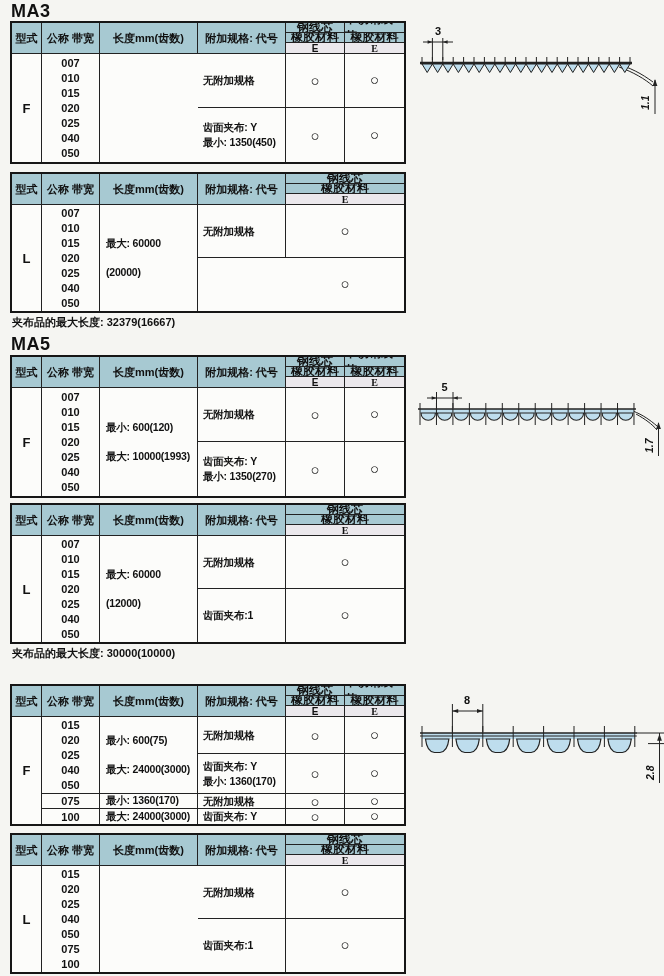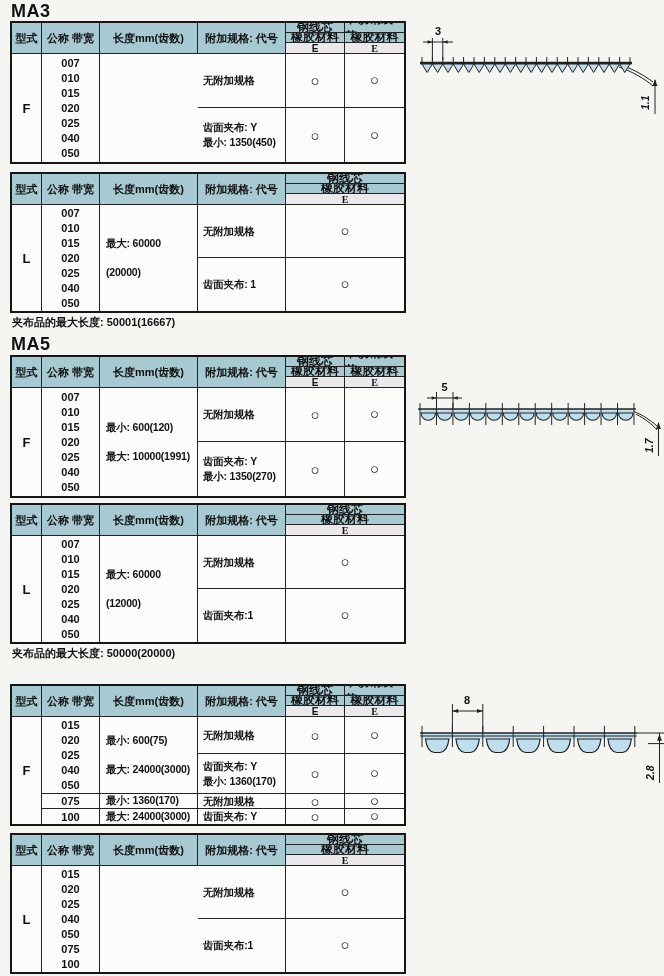--- a/index.html
+++ b/index.html
@@ -139,25 +139,24 @@
 010
 015
 020
 025
 040
 050</div>
   <div class="c len nb" style="grid-area:4/3/6/4">最大: 60000
 (20000)</div>
   <div class="c spec" style="grid-area:4/4/5/5">无附加规格</div>
   <div class="c circ nr" style="grid-area:4/5/5/6">○</div>
-  <div class="c spec nb" style="grid-area:5/4/6/5">齿面夹布: 1</div>
   <div class="c circ nr nb" style="grid-area:5/5/6/6">○</div>
 </div>
 
-<div class="footnote" style="top:315px">夹布品的最大长度: 50001(16667)</div>
+<div class="footnote" style="top:315px">夹布品的最大长度: 32379(16667)</div>
 
 <div class="sec-title" style="top:334px">MA5</div>
 
 <div class="tbl tblF35" style="top:355px">
   <div class="c h" style="grid-area:1/1/4/2">型式</div>
   <div class="c h" style="grid-area:1/2/4/3">公称 带宽</div>
   <div class="c h" style="grid-area:1/3/4/4">长度mm(齿数)</div>
   <div class="c h" style="grid-area:1/4/4/5">附加规格: 代号</div>
   <div class="c h sub" style="grid-area:1/5/2/6">钢线芯</div>
   <div class="c h sub nr" style="grid-area:1/6/2/7">不锈钢线芯</div>
@@ -167,21 +166,21 @@
   <div class="c h e nr" style="grid-area:3/6/4/7">E</div>
   <div class="c typ nb" style="grid-area:4/1/6/2">F</div>
   <div class="c ml nb" style="grid-area:4/2/6/3">007
 010
 015
 020
 025
 040
 050</div>
   <div class="c len nb" style="grid-area:4/3/6/4">最小: 600(120)
-最大: 10000(1991)</div>
+最大: 10000(1993)</div>
   <div class="c spec" style="grid-area:4/4/5/5">无附加规格</div>
   <div class="c circ" style="grid-area:4/5/5/6">○</div>
   <div class="c circ nr" style="grid-area:4/6/5/7">○</div>
   <div class="c spec nb" style="grid-area:5/4/6/5">齿面夹布: Y
 最小: 1350(270)</div>
   <div class="c circ nb" style="grid-area:5/5/6/6">○</div>
   <div class="c circ nr nb" style="grid-area:5/6/6/7">○</div>
 </div>
 
 <div class="diag" style="top:378px">
@@ -246,21 +245,21 @@
 040
 050</div>
   <div class="c len nb" style="grid-area:4/3/6/4">最大: 60000
 (12000)</div>
   <div class="c spec" style="grid-area:4/4/5/5">无附加规格</div>
   <div class="c circ nr" style="grid-area:4/5/5/6">○</div>
   <div class="c spec nb" style="grid-area:5/4/6/5">齿面夹布:1</div>
   <div class="c circ nr nb" style="grid-area:5/5/6/6">○</div>
 </div>
 
-<div class="footnote" style="top:646px">夹布品的最大长度: 50000(20000)</div>
+<div class="footnote" style="top:646px">夹布品的最大长度: 30000(10000)</div>
 
 <div class="sec-title" style="top:699px">MA8</div>
 
 <div class="tbl tblF8" style="top:684px">
   <div class="c h" style="grid-area:1/1/4/2">型式</div>
   <div class="c h" style="grid-area:1/2/4/3">公称 带宽</div>
   <div class="c h" style="grid-area:1/3/4/4">长度mm(齿数)</div>
   <div class="c h" style="grid-area:1/4/4/5">附加规格: 代号</div>
   <div class="c h sub" style="grid-area:1/5/2/6">钢线芯</div>
   <div class="c h sub nr" style="grid-area:1/6/2/7">不锈钢线芯</div>

